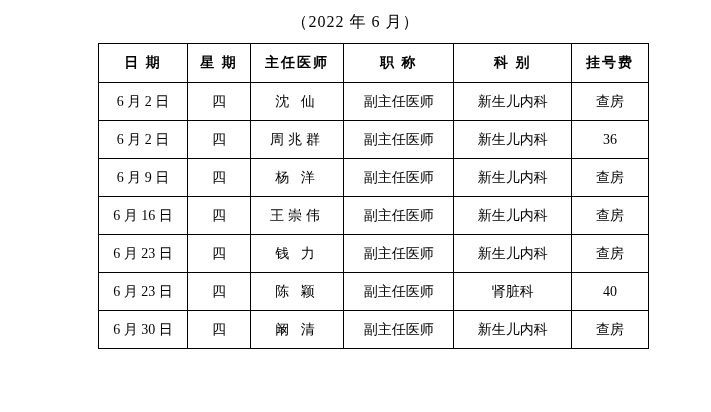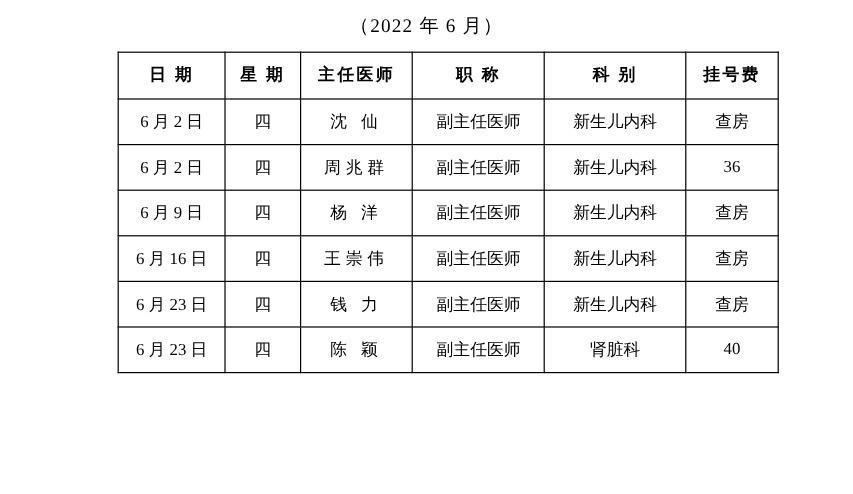--- a/index.html
+++ b/index.html
@@ -134,17 +134,25 @@
           <td>查房</td>
         </tr>
         <tr>
           <td>6 月 23 日</td>
           <td>四</td>
           <td class="cell-name">陈 颖</td>
           <td>副主任医师</td>
           <td>肾脏科</td>
           <td>40</td>
         </tr>
+        <tr>
+          <td>6 月 30 日</td>
+          <td>四</td>
+          <td class="cell-name">阚 清</td>
+          <td>副主任医师</td>
+          <td>新生儿内科</td>
+          <td>查房</td>
+        </tr>
       </tbody>
     </table>
   </div>
 
 </div>
 
 </body></html>

